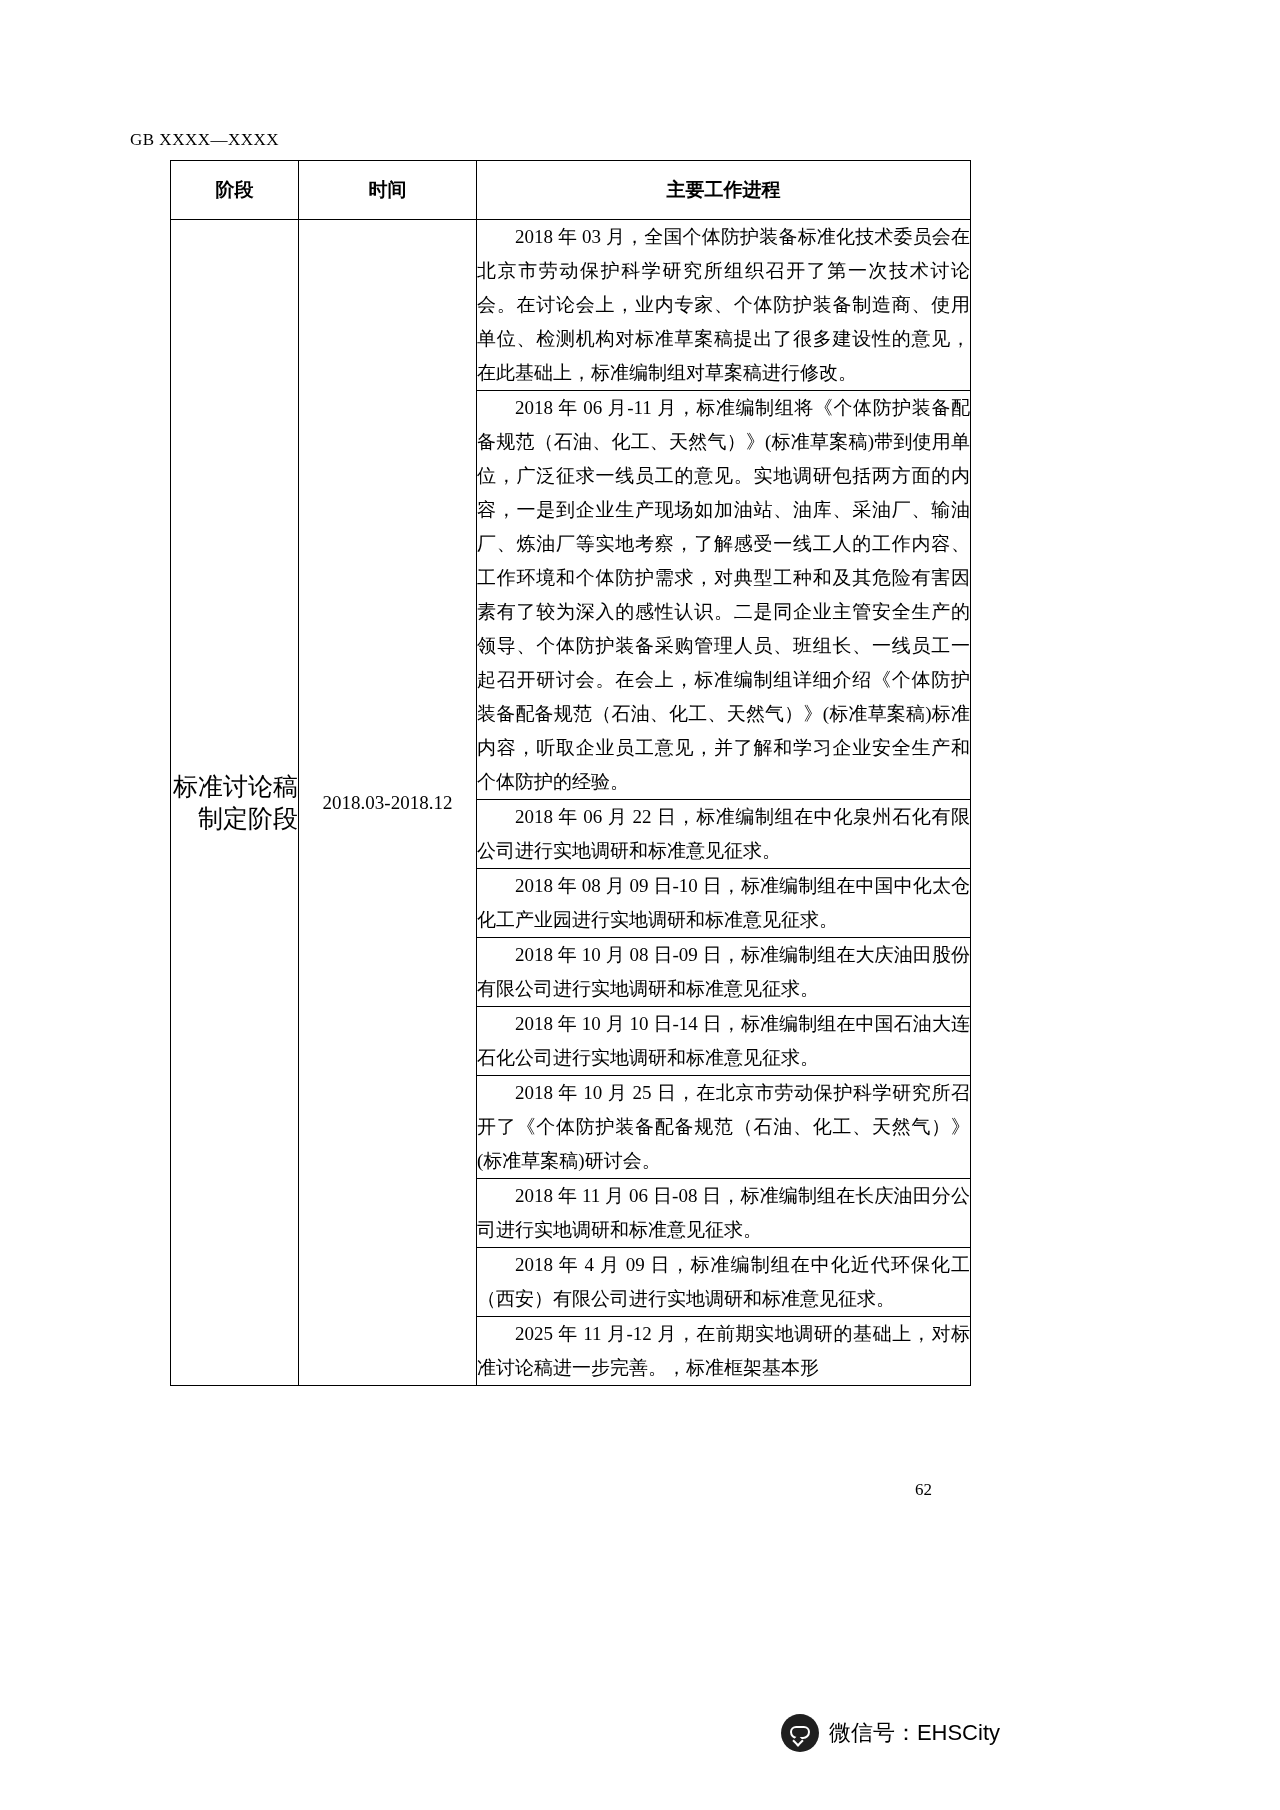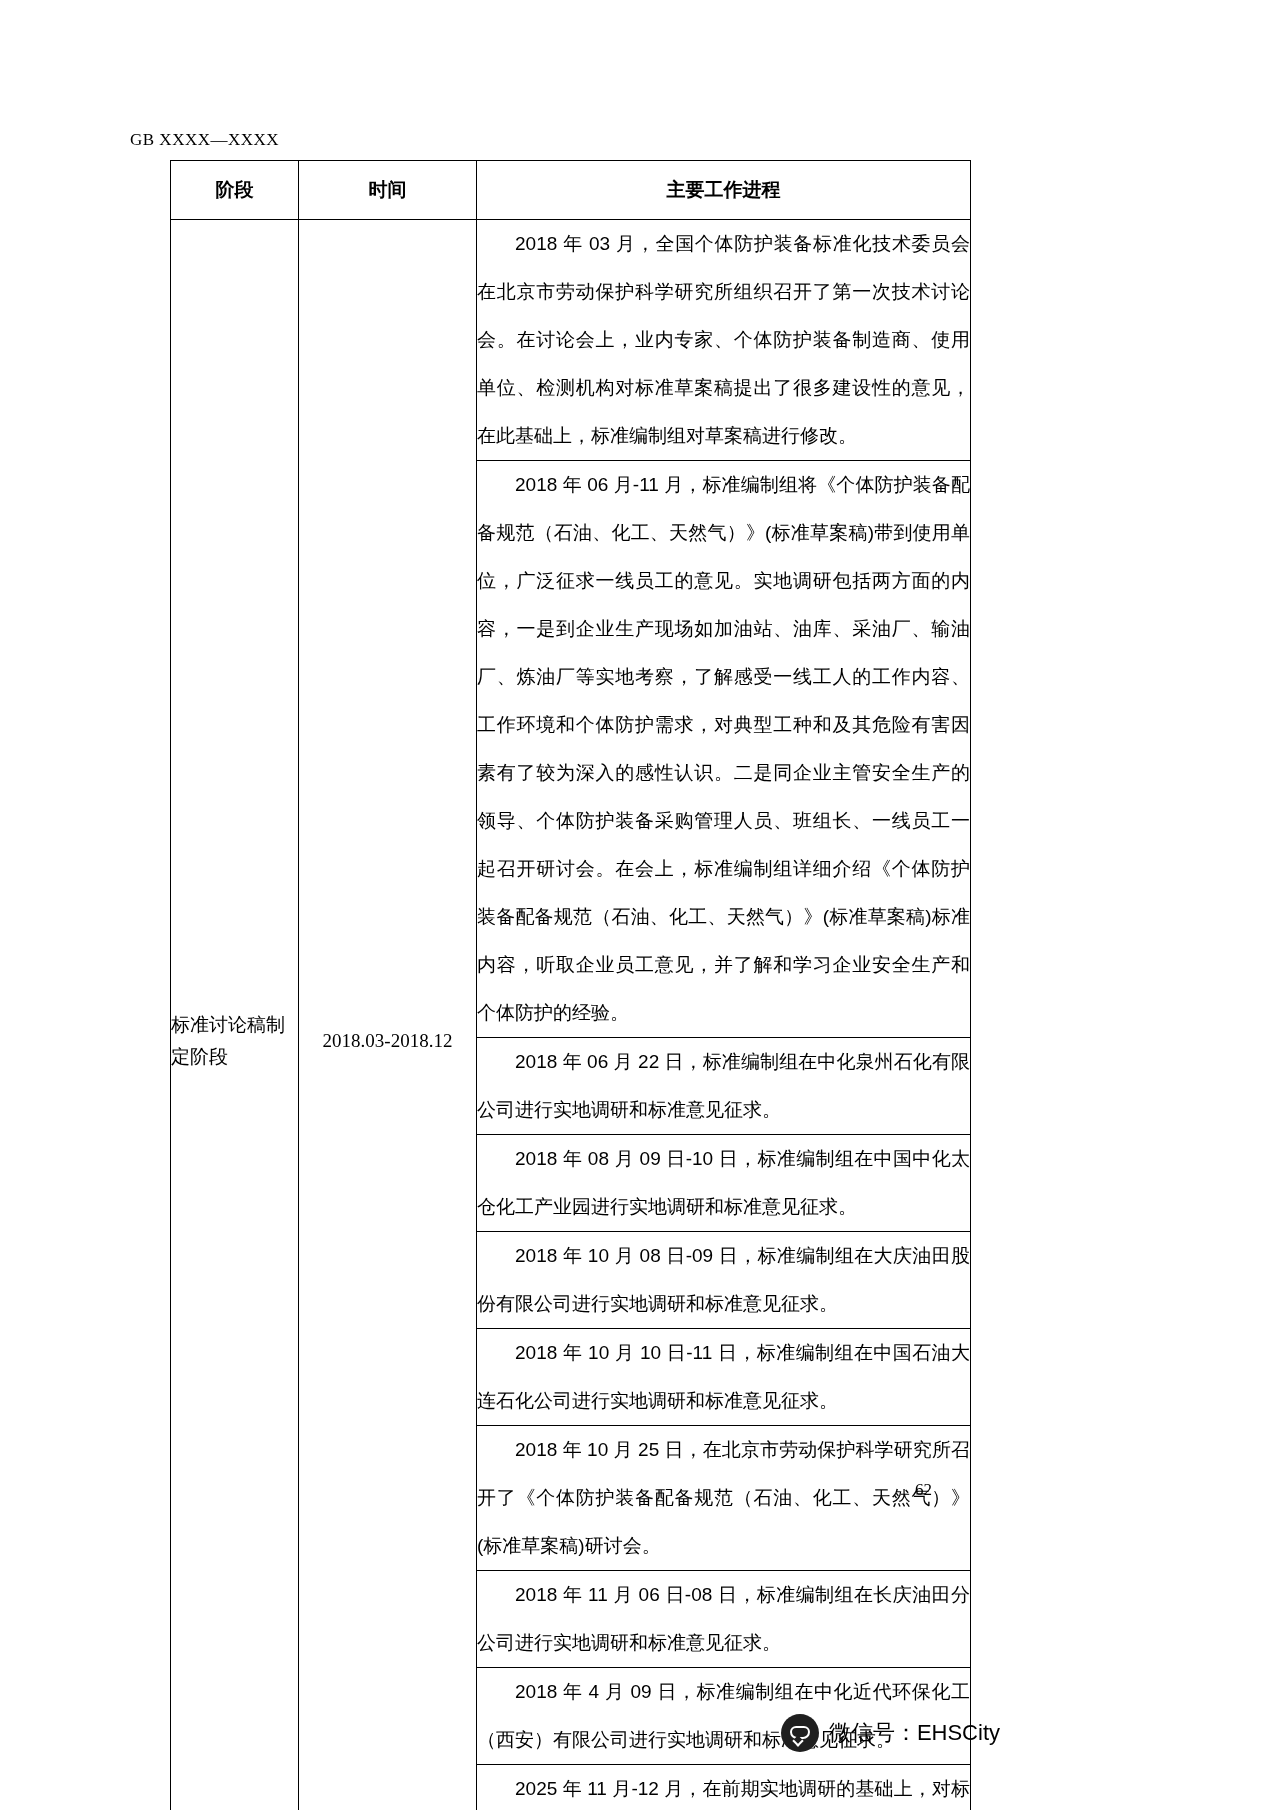--- a/index.html
+++ b/index.html
@@ -52,43 +52,43 @@
   th.col-head {
     height: 58px;
     font-weight: bold;
     font-size: 19px;
     text-align: center;
     font-family: "Liberation Serif", "DejaVu Serif", serif;
   }
 
   td.stage-cell {
     width: 128px;
-    text-align: left;
-    font-size: 19px;
+    text-align: right;
+    font-size: 25px;
     line-height: 32px;
     padding: 0 14px;
     font-family: "Liberation Serif", "DejaVu Serif", serif;
   }
 
   td.time-cell {
     width: 178px;
     text-align: center;
     font-size: 19px;
     line-height: 30px;
     padding: 0 8px;
     font-family: "Liberation Serif", "DejaVu Serif", serif;
   }
 
   td.content-cell {
     text-align: justify;
     font-size: 19px;
-    line-height: 48px;
+    line-height: 34px;
     padding: 5px 10px 6px 10px;
     text-indent: 38px;
-    font-family: Liberation Sans, sans-serif;
+    font-family: Liberation Serif, serif;
   }
 
   .col-w-stage { width: 128px; }
   .col-w-time  { width: 178px; }
   .col-w-body  { width: 494px; }
 
   .page-number {
     position: absolute;
     right: 128px;
     top: 1480px;
@@ -174,21 +174,21 @@
       <tr>
         <td class="content-cell">2018 年 06 月 22 日，标准编制组在中化泉州石化有限公司进行实地调研和标准意见征求。</td>
       </tr>
       <tr>
         <td class="content-cell">2018 年 08 月 09 日-10 日，标准编制组在中国中化太仓化工产业园进行实地调研和标准意见征求。</td>
       </tr>
       <tr>
         <td class="content-cell">2018 年 10 月 08 日-09 日，标准编制组在大庆油田股份有限公司进行实地调研和标准意见征求。</td>
       </tr>
       <tr>
-        <td class="content-cell">2018 年 10 月 10 日-11 日，标准编制组在中国石油大连石化公司进行实地调研和标准意见征求。</td>
+        <td class="content-cell">2018 年 10 月 10 日-14 日，标准编制组在中国石油大连石化公司进行实地调研和标准意见征求。</td>
       </tr>
       <tr>
         <td class="content-cell">2018 年 10 月 25 日，在北京市劳动保护科学研究所召开了《个体防护装备配备规范（石油、化工、天然气）》(标准草案稿)研讨会。</td>
       </tr>
       <tr>
         <td class="content-cell">2018 年 11 月 06 日-08 日，标准编制组在长庆油田分公司进行实地调研和标准意见征求。</td>
       </tr>
       <tr>
         <td class="content-cell">2018 年 4 月 09 日，标准编制组在中化近代环保化工（西安）有限公司进行实地调研和标准意见征求。</td>
       </tr>

